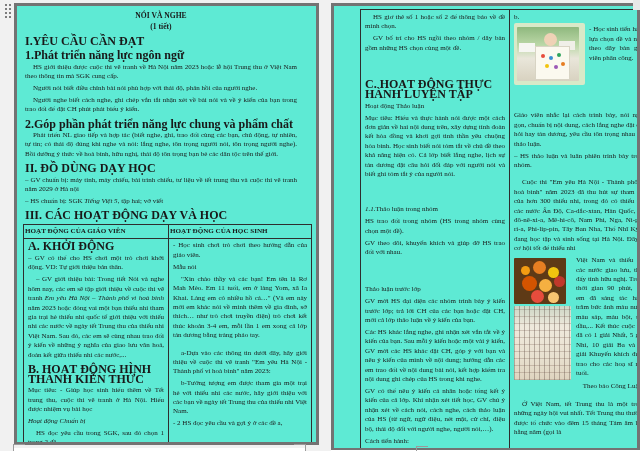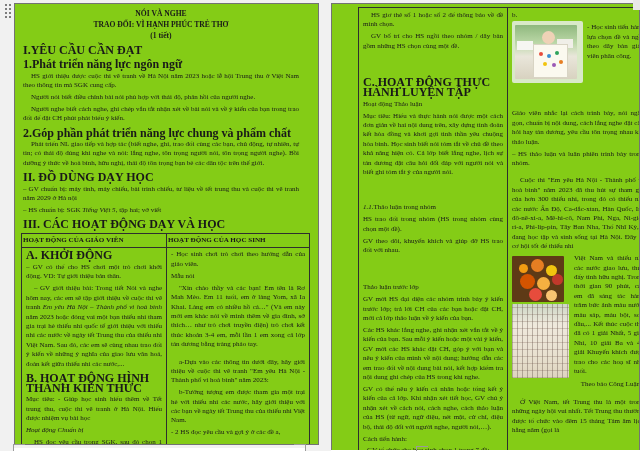--- a/index.html
+++ b/index.html
@@ -2,21 +2,21 @@
 <html><head>
 <meta charset="utf-8">
 <style>
   html,body{margin:0;padding:0}
   body{
     width:640px;height:451px;position:relative;overflow:hidden;
     background:#f1f1f1;
     font-family:"Liberation Serif", serif;
     color:#191919;
   }
-  .page{position:absolute;background:#84cc16;border:1px solid #737373;box-sizing:border-box}
+  .page{position:absolute;background:#5eead4;border:3px solid #737373;box-sizing:border-box}
   #page1{left:14px;top:3px;width:305px;height:442px;padding:4px 19px 0 8px;overflow:hidden}
   #page2{left:331px;top:3px;width:309px;height:448px;overflow:hidden}
 
   .ttl{text-align:center;font-weight:bold;font-size:7.6px;line-height:11px}
   .h{font-weight:bold;font-size:12px;line-height:10px;margin-top:4px;text-align:left}
   .p{font-size:7px;line-height:9.4px;text-align:justify;margin-top:2.5px}
   .ind{text-indent:8px}
   .b{font-weight:normal}
   .it{font-style:italic}
 
@@ -65,21 +65,20 @@
   .float-imgs{float:left;width:58px;margin:2px 4px 1px 0}
   .credit{font-size:7px;line-height:9.4px;text-align:right;padding-right:4px;margin-top:4px}
 </style>
 </head>
 <body>
 
 <span class="dots"></span>
 
 <div class="page" id="page1">
   <div class="ttl">NÓI VÀ NGHE</div>
-  <div class="ttl">TRAO ĐỔI: VÌ HẠNH PHÚC TRẺ THƠ</div>
   <div class="ttl">(1 tiết)</div>
 
   <div class="h">I.YÊU CẦU CẦN ĐẠT</div>
   <div class="h">1.Phát triển năng lực ngôn ngữ</div>
   <div class="p ind">HS giới thiệu được cuộc thi vẽ tranh về Hà Nội năm 2023 hoặc lễ hội Trung thu ở Việt Nam theo thông tin mà SGK cung cấp.</div>
   <div class="p ind">Người nói biết điều chỉnh bài nói phù hợp với thái độ, phản hồi của người nghe.</div>
   <div class="p ind">Người nghe biết cách nghe, ghi chép vắn tắt nhận xét về bài nói và về ý kiến của bạn trong trao đổi để đặt CH phút phát biểu ý kiến.</div>
   <div class="h">2.Góp phần phát triển năng lực chung và phẩm chất</div>
   <div class="p ind">Phát triển NL giao tiếp và hợp tác (biết nghe, ghi, trao đổi cùng các bạn, chủ động, tự nhiên, tự tin; có thái độ đúng khi nghe và nói: lắng nghe, tôn trọng người nói, tôn trọng người nghe). Bồi dưỡng ý thức về hoà bình, hữu nghị, thái độ tôn trọng bạn bè các dân tộc trên thế giới.</div>
   <div class="h">II. ĐỒ DÙNG DẠY HỌC</div>

